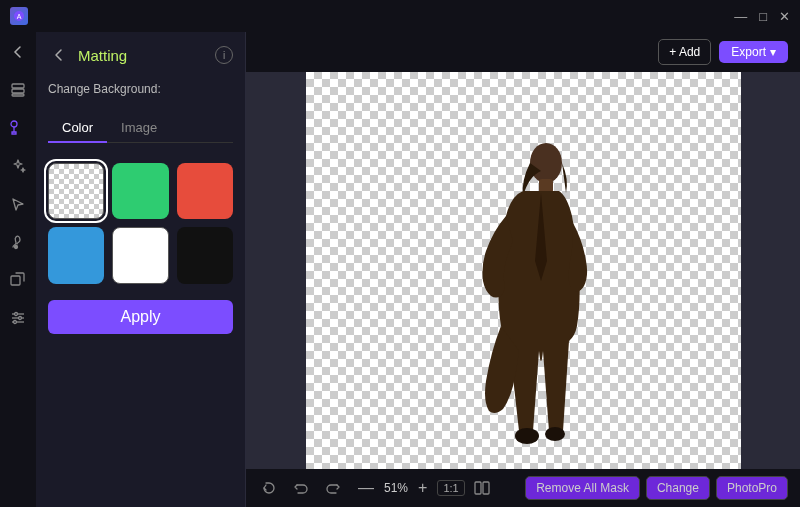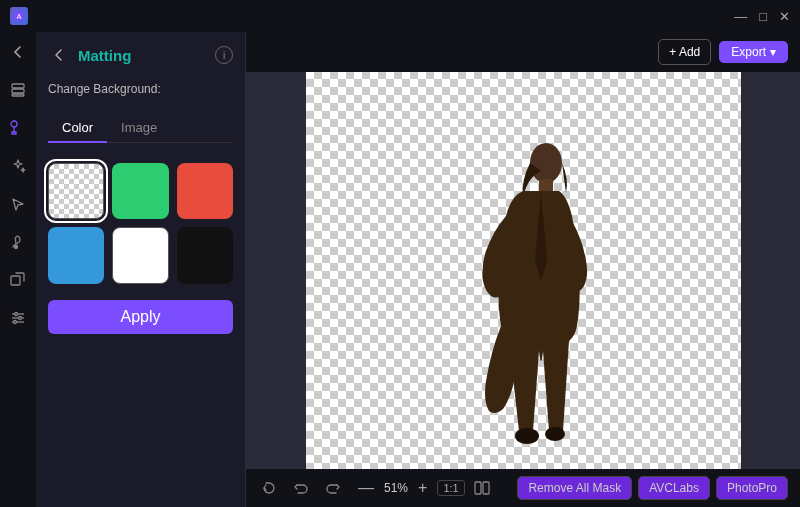--- a/index.html
+++ b/index.html
@@ -98,22 +98,22 @@
       padding: 12px;
     }
     .panel-header {
       display: flex;
       align-items: center;
       justify-content: space-between;
       margin-bottom: 16px;
     }
     .panel-title {
       font-size: 15px;
-      font-weight: 700;
-      color: #14b8a6;
+      font-weight: 400;
+      color: #bef264;
     }
     .panel-back {
       width: 22px;
       height: 22px;
       display: flex;
       align-items: center;
       justify-content: center;
       color: #aaa;
       cursor: pointer;
     }
@@ -533,19 +533,19 @@
           <div class="toolbar-icon">
             <svg width="16" height="16" viewBox="0 0 16 16" fill="none" stroke="#888" stroke-width="1.3">
               <rect x="1" y="2" width="6" height="12" rx="1"></rect>
               <rect x="9" y="2" width="6" height="12" rx="1"></rect>
             </svg>
           </div>
         </div>
       </div>
       <div class="bottom-right">
         <button class="action-btn">Remove All Mask</button>
-        <button class="action-btn">AVCLabs</button>
+        <button class="action-btn">Change</button>
         <button class="action-btn">PhotoPro</button>
       </div>
     </div>
 
   </div>
 </div>
 
 </body></html>

